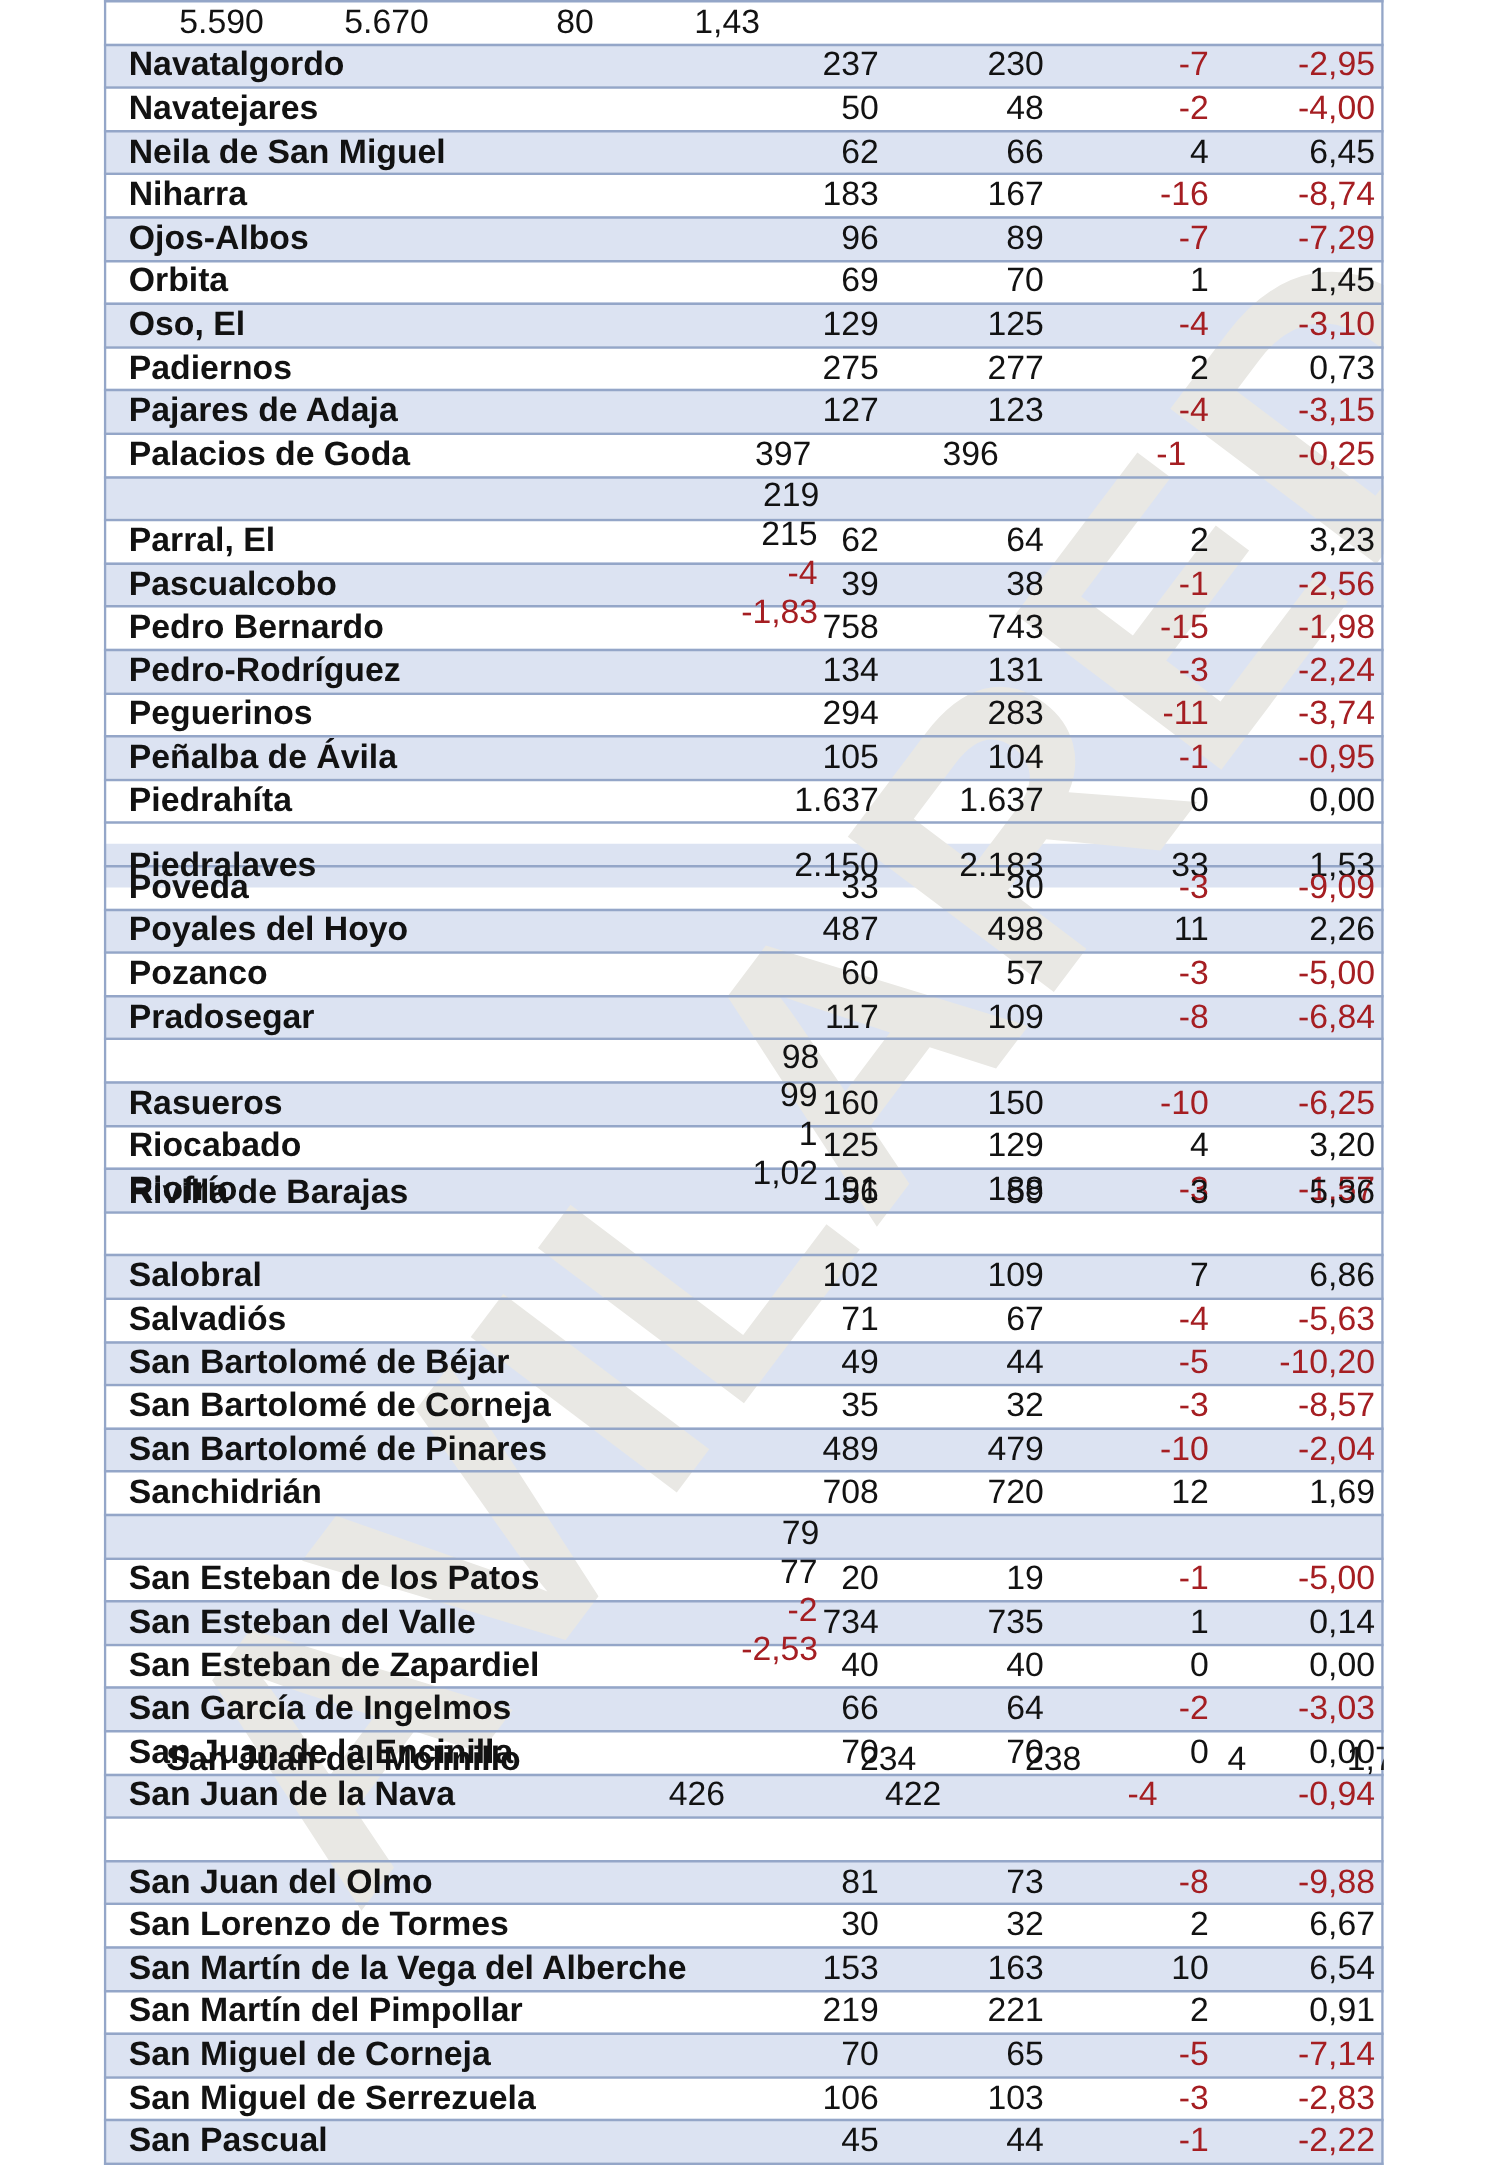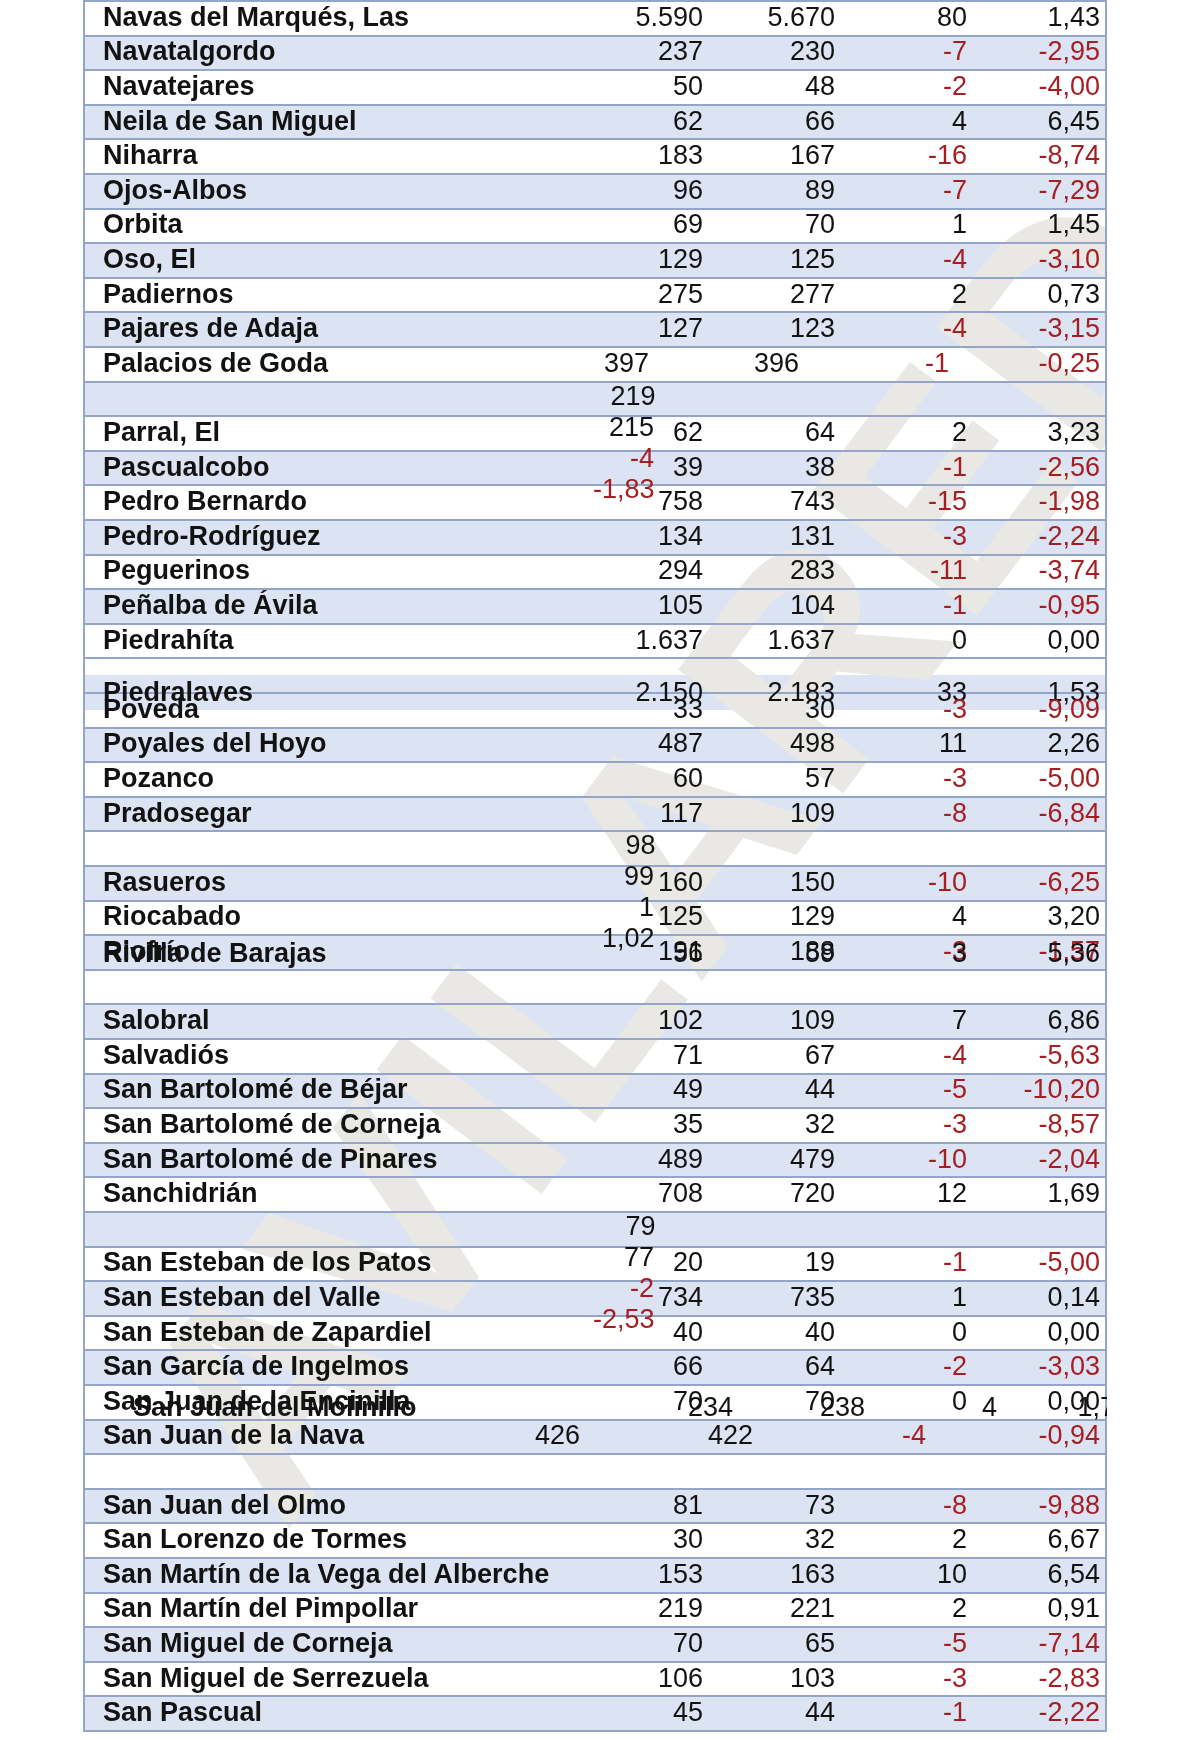--- a/index.html
+++ b/index.html
@@ -42,21 +42,20 @@
   }
 </style>
 </head>
 <body>
 
 <div class="page">
   <div class="table">
     <div class="watermark">AVILARED</div>
     <div id="rows">
         <div class="row" style="top: 0px;">
-          <span class="cell-name">Navas del Marqués, Las</span>
           <span class="cell-num w1">5.590</span>
           <span class="cell-num w2">5.670</span>
           <span class="cell-num w3">80</span>
           <span class="cell-num w4">1,43</span>
         </div>
         <div class="row alt" style="top: 34.6px;">
           <span class="cell-name">Navatalgordo</span>
           <span class="cell-num w1">237</span>
           <span class="cell-num w2">230</span>
           <span class="cell-num w3 neg">-7</span>

